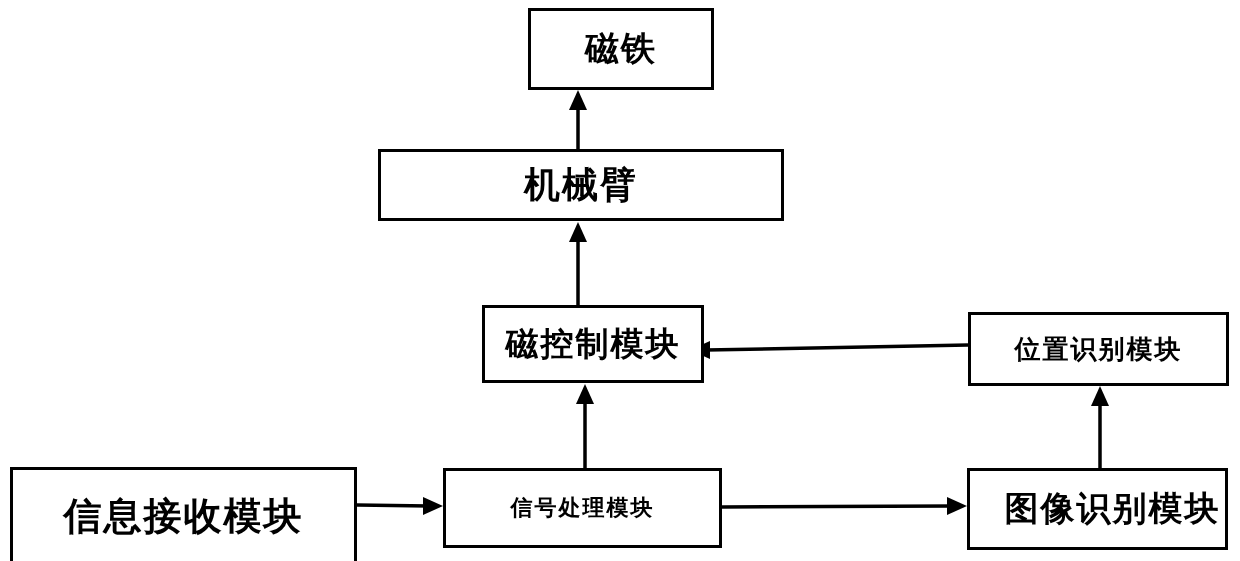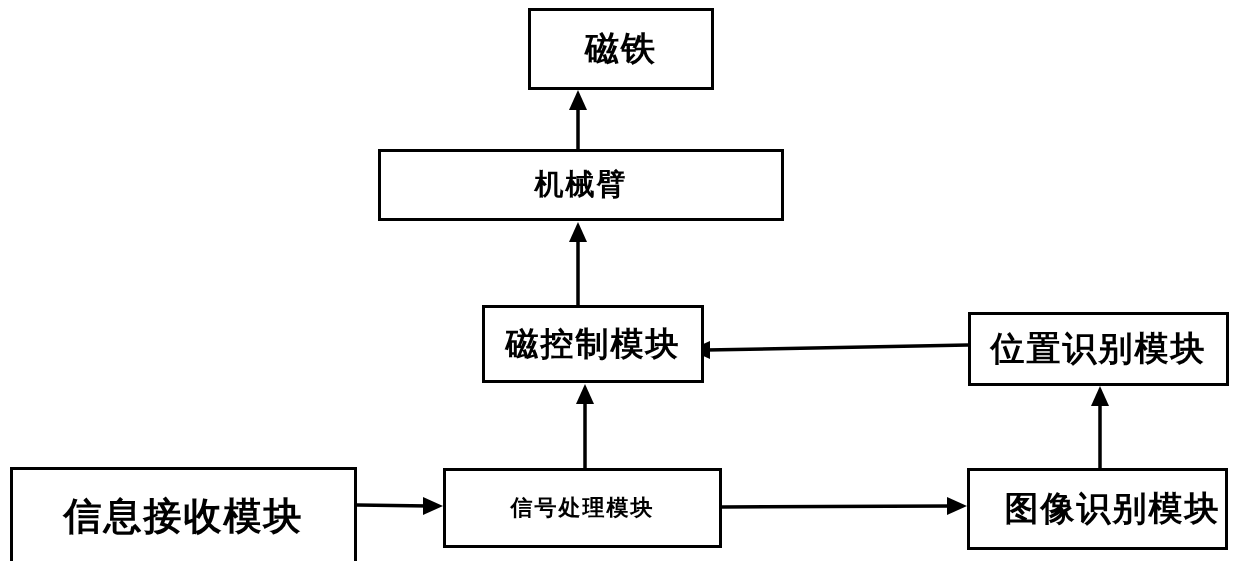--- a/index.html
+++ b/index.html
@@ -24,23 +24,23 @@
     align-items: center;
     justify-content: center;
     color: #000000;
     font-weight: bold;
     letter-spacing: 2px;
     white-space: nowrap;
     z-index: 2;
   }
   
   .node-magnet             { left: 484px; top: 8px;   width: 186px; height: 82px;  font-size: 34px; margin-left: 44px; }
-  .node-arm                { left: 378px; top: 149px; width: 406px; height: 72px;  font-size: 29px; }
+  .node-arm                { left: 378px; top: 149px; width: 406px; height: 72px;  font-size: 36px; }
   .node-magnet-control     { left: 482px; top: 305px; width: 222px; height: 78px;  font-size: 33px; }
-  .node-position-recog     { left: 968px; top: 312px; width: 261px; height: 74px;  font-size: 34px; }
+  .node-position-recog     { left: 968px; top: 312px; width: 261px; height: 74px;  font-size: 26px; }
   .node-info-receive       { left: 10px;  top: 467px; width: 347px; height: 98px;  font-size: 38px; }
   .node-signal-process     { left: 443px; top: 468px; width: 279px; height: 80px;  font-size: 22px; }
   .node-image-recog        { left: 967px; top: 468px; width: 261px; height: 82px;  font-size: 34px; padding-left: 30px; }
 
   .edges-layer {
     position: absolute;
     left: 0; top: 0;
     width: 1240px;
     height: 561px;
     z-index: 1;

